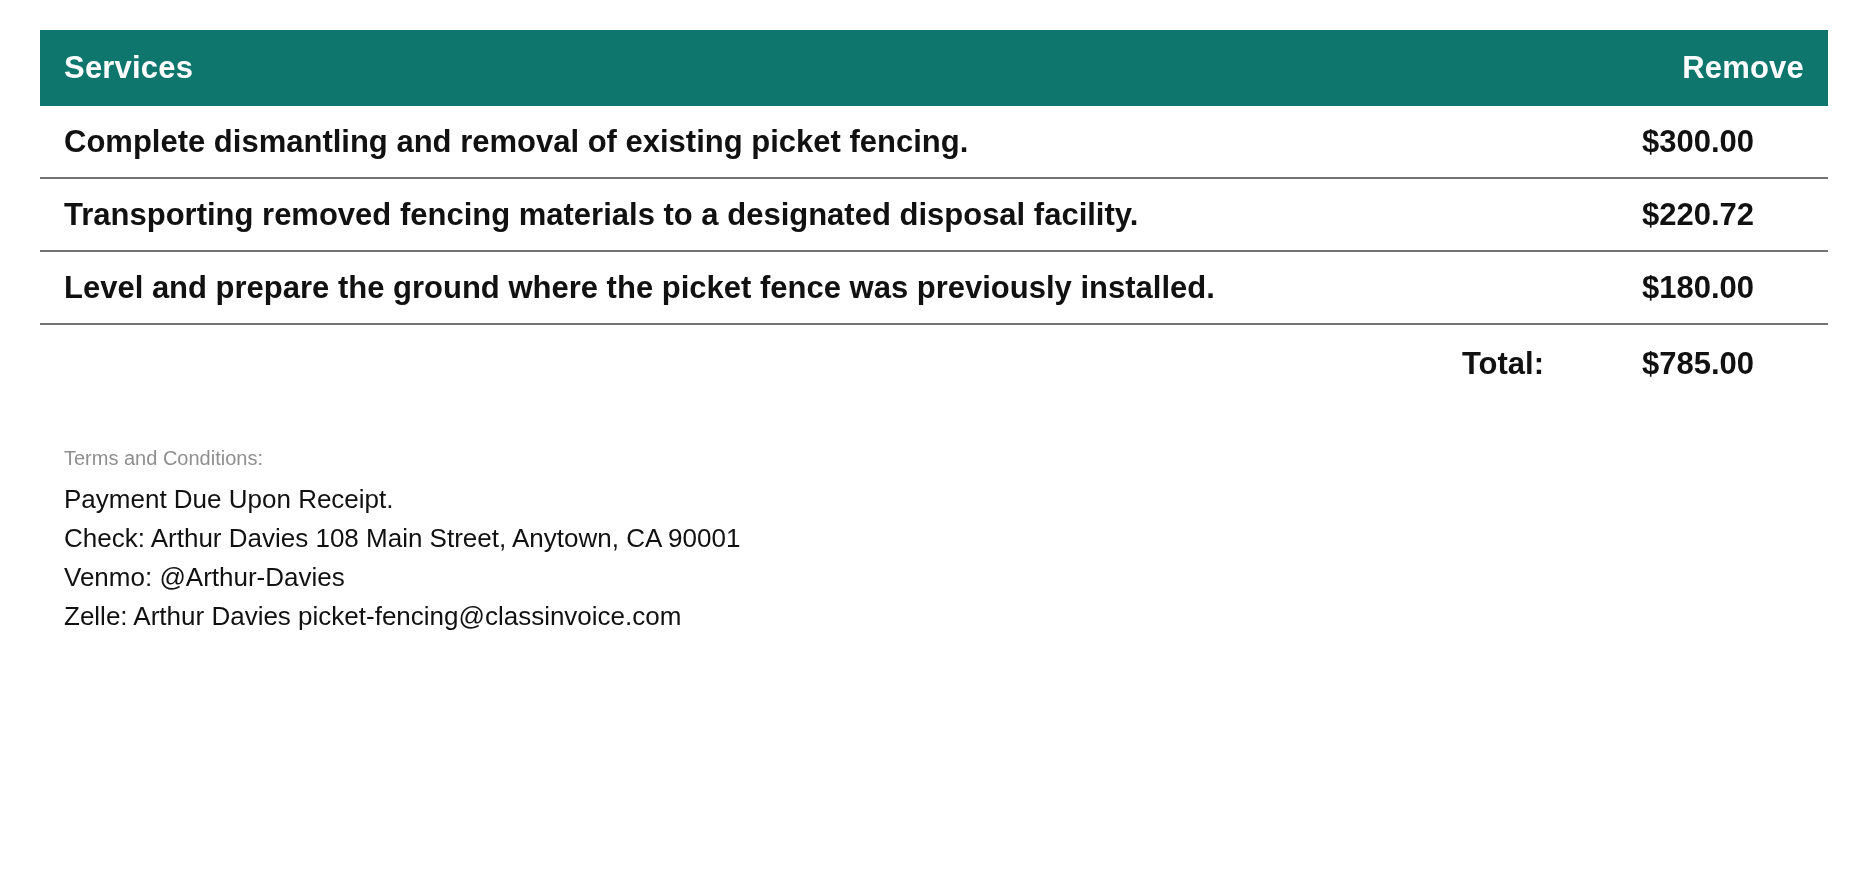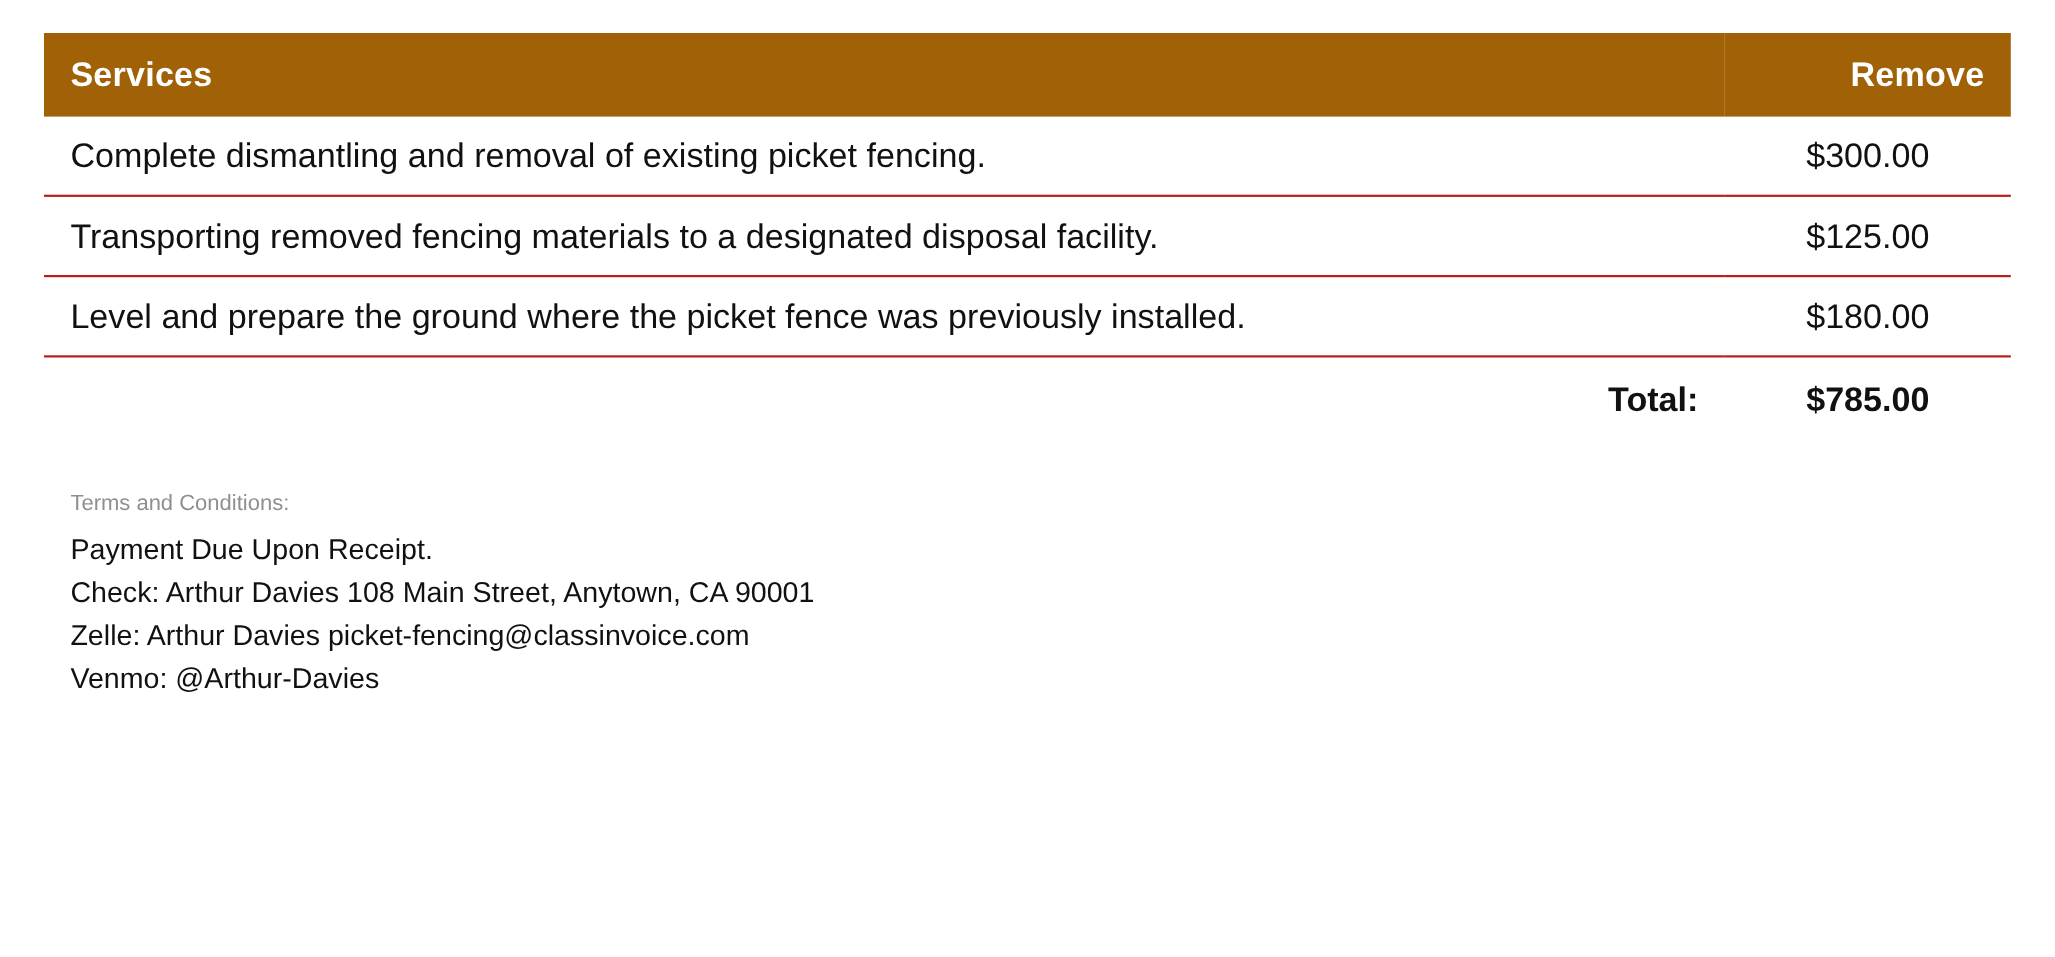--- a/index.html
+++ b/index.html
@@ -19,37 +19,37 @@
     width: 1868px;
     height: 870px;
     padding: 30px 40px 0 40px;
   }
   table.services {
     width: 100%;
     border-collapse: collapse;
     table-layout: fixed;
   }
   table.services thead th {
-    background: #a16207;
+    background: #0f766e;
     color: #ffffff;
     font-size: 31px;
     font-weight: bold;
     padding: 20px 24px;
     text-align: left;
     letter-spacing: 0.2px;
   }
   table.services thead th.price-col {
     text-align: right;
   }
   table.services tbody td {
     font-size: 31px;
-    font-weight: normal;
+    font-weight: bold;
     color: #111111;
     padding: 19px 24px 18px 24px;
-    border-bottom: 2px solid #b91c1c;
+    border-bottom: 2px solid #737373;
     vertical-align: middle;
     line-height: 1.1;
   }
   table.services tbody td.price-cell {
     text-align: center;
     white-space: nowrap;
   }
   table.services tbody tr.total-row td {
     border-bottom: none;
     font-weight: bold;
@@ -93,34 +93,34 @@
         <th class="price-col">Remove</th>
       </tr>
     </thead>
     <tbody>
       <tr>
         <td>Complete dismantling and removal of existing picket fencing.</td>
         <td class="price-cell">$300.00</td>
       </tr>
       <tr>
         <td>Transporting removed fencing materials to a designated disposal facility.</td>
-        <td class="price-cell">$125.00</td>
+        <td class="price-cell">$220.72</td>
       </tr>
       <tr>
         <td>Level and prepare the ground where the picket fence was previously installed.</td>
         <td class="price-cell">$180.00</td>
       </tr>
       <tr class="total-row">
         <td class="total-label">Total:</td>
         <td class="price-cell">$785.00</td>
       </tr>
     </tbody>
   </table>
 
   <div class="terms">
     <div class="terms-heading">Terms and Conditions:</div>
     <div class="terms-line">Payment Due Upon Receipt.</div>
     <div class="terms-line">Check: Arthur Davies 108 Main Street, Anytown, CA 90001</div>
+    <div class="terms-line">Venmo: @Arthur-Davies</div>
     <div class="terms-line">Zelle: Arthur Davies picket-fencing@classinvoice.com</div>
-    <div class="terms-line">Venmo: @Arthur-Davies</div>
   </div>
 
 </div>
 
 </body></html>

